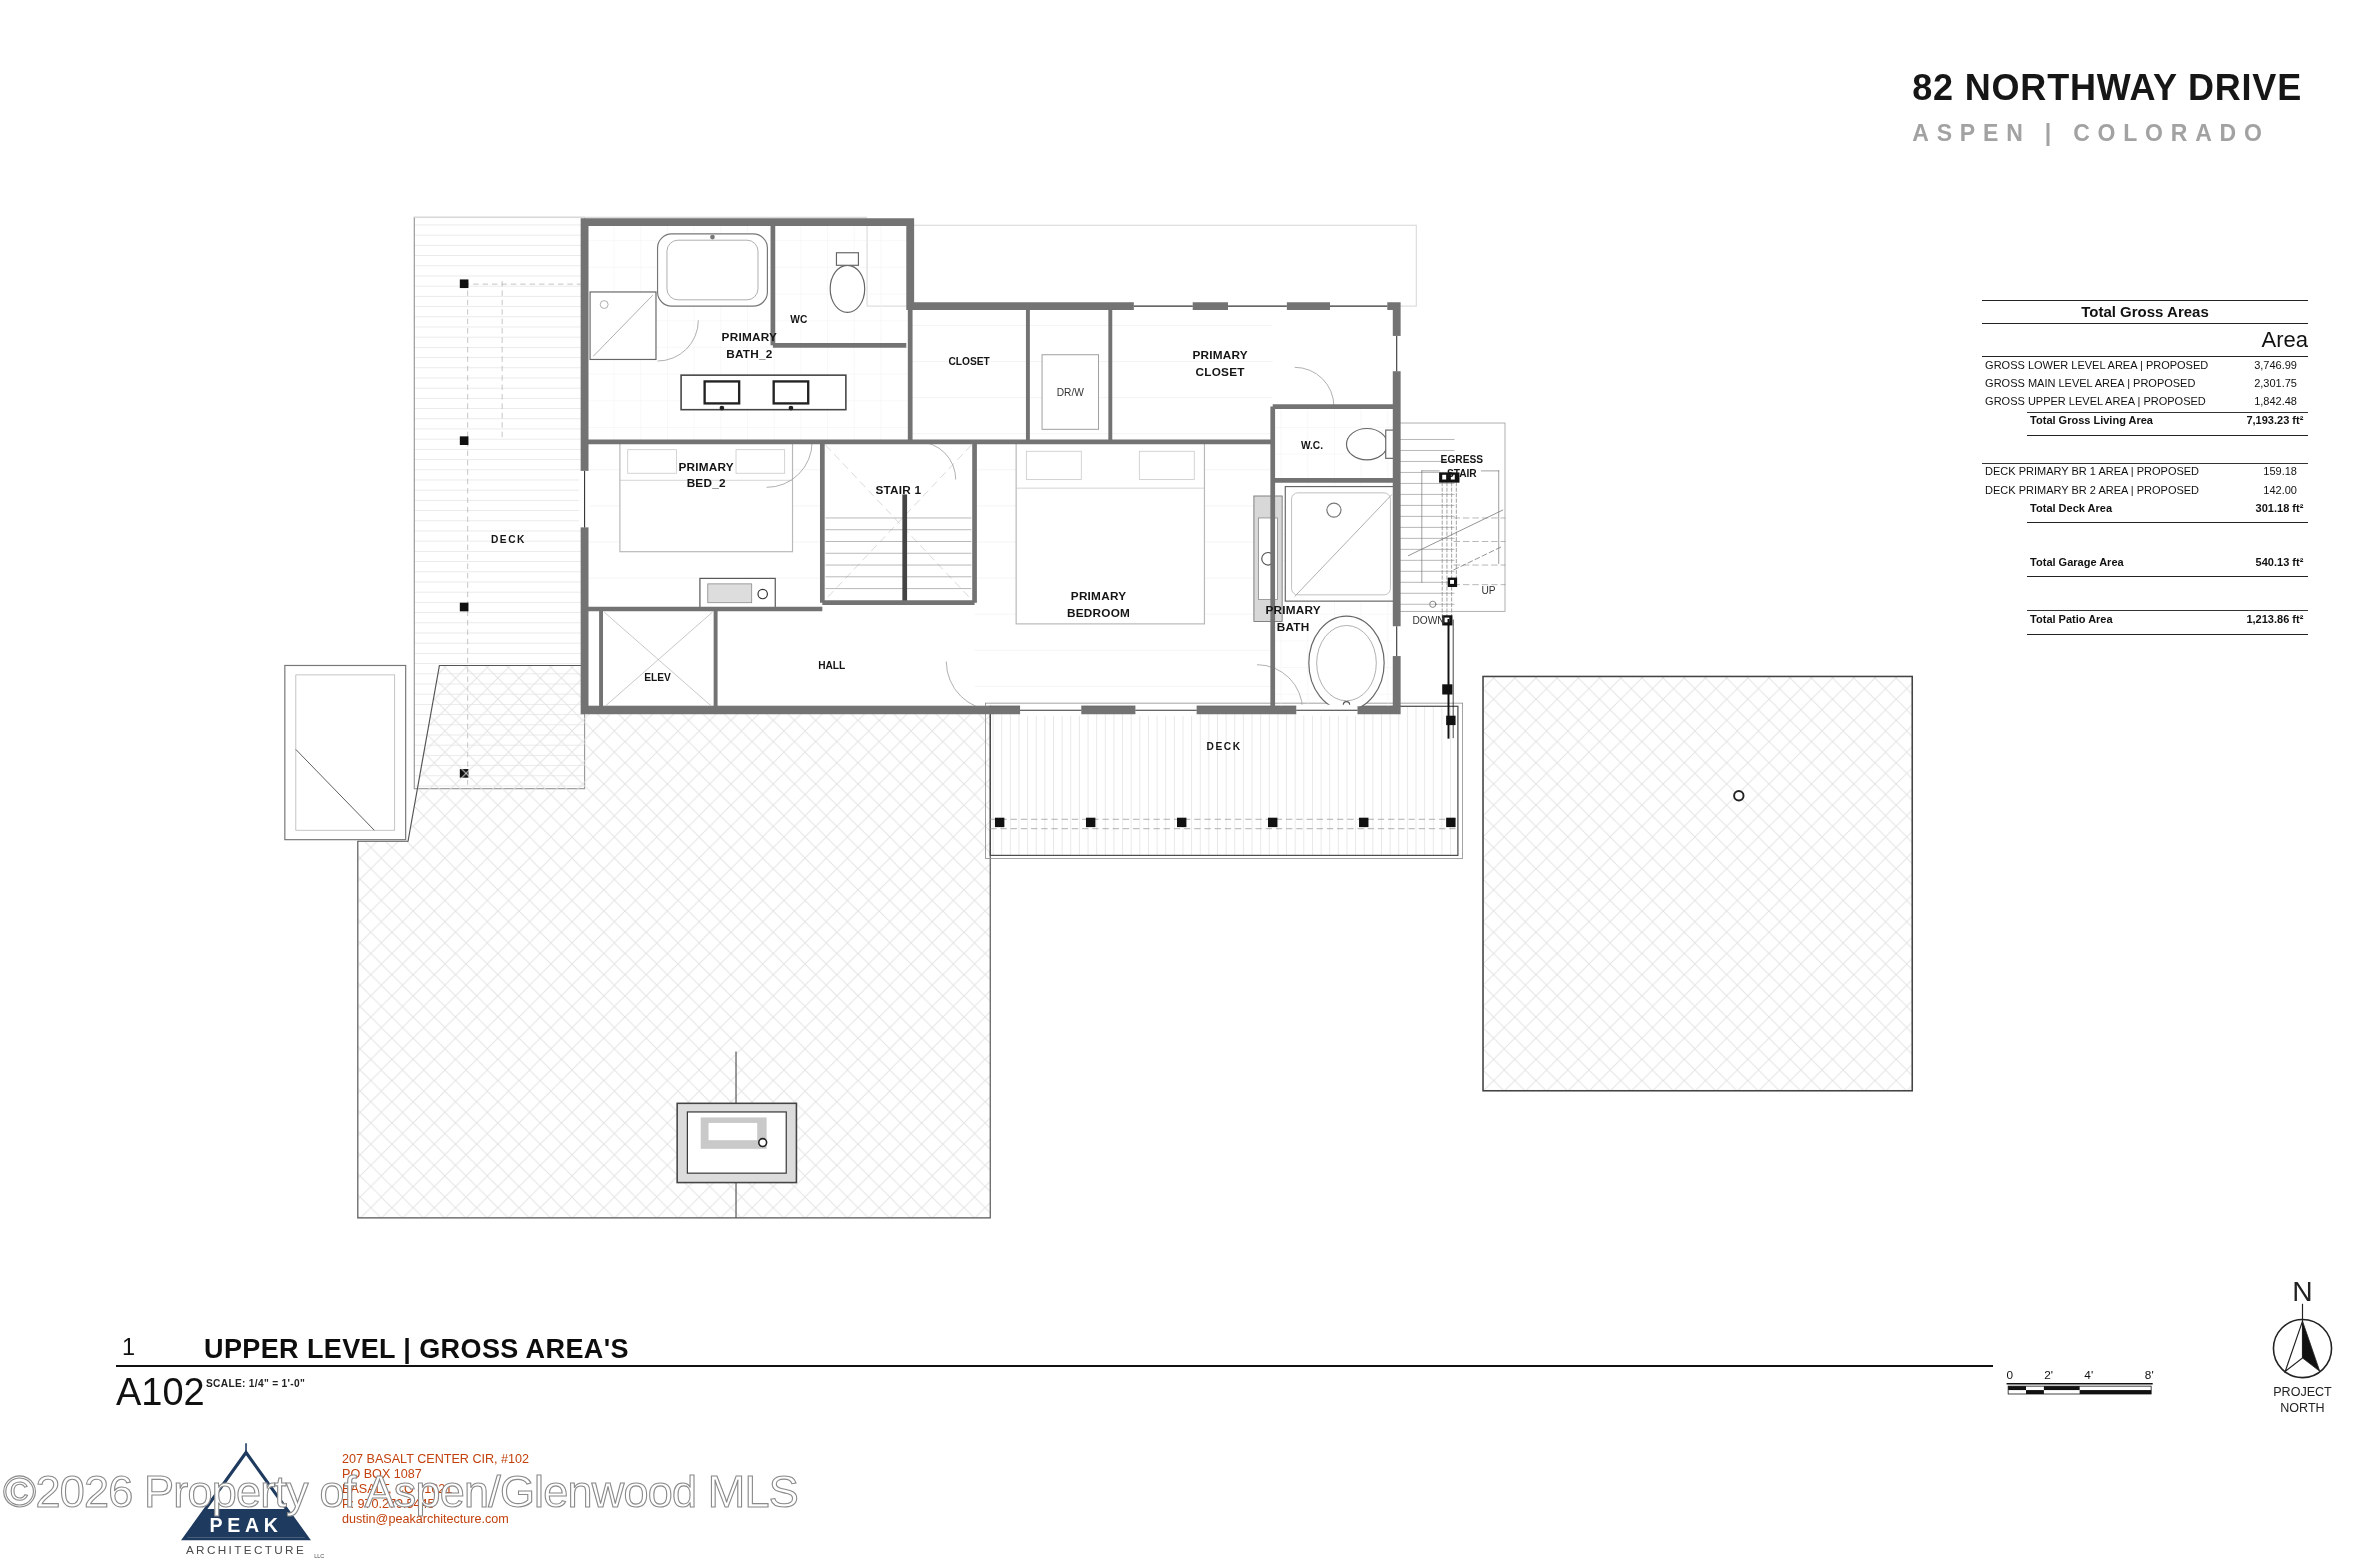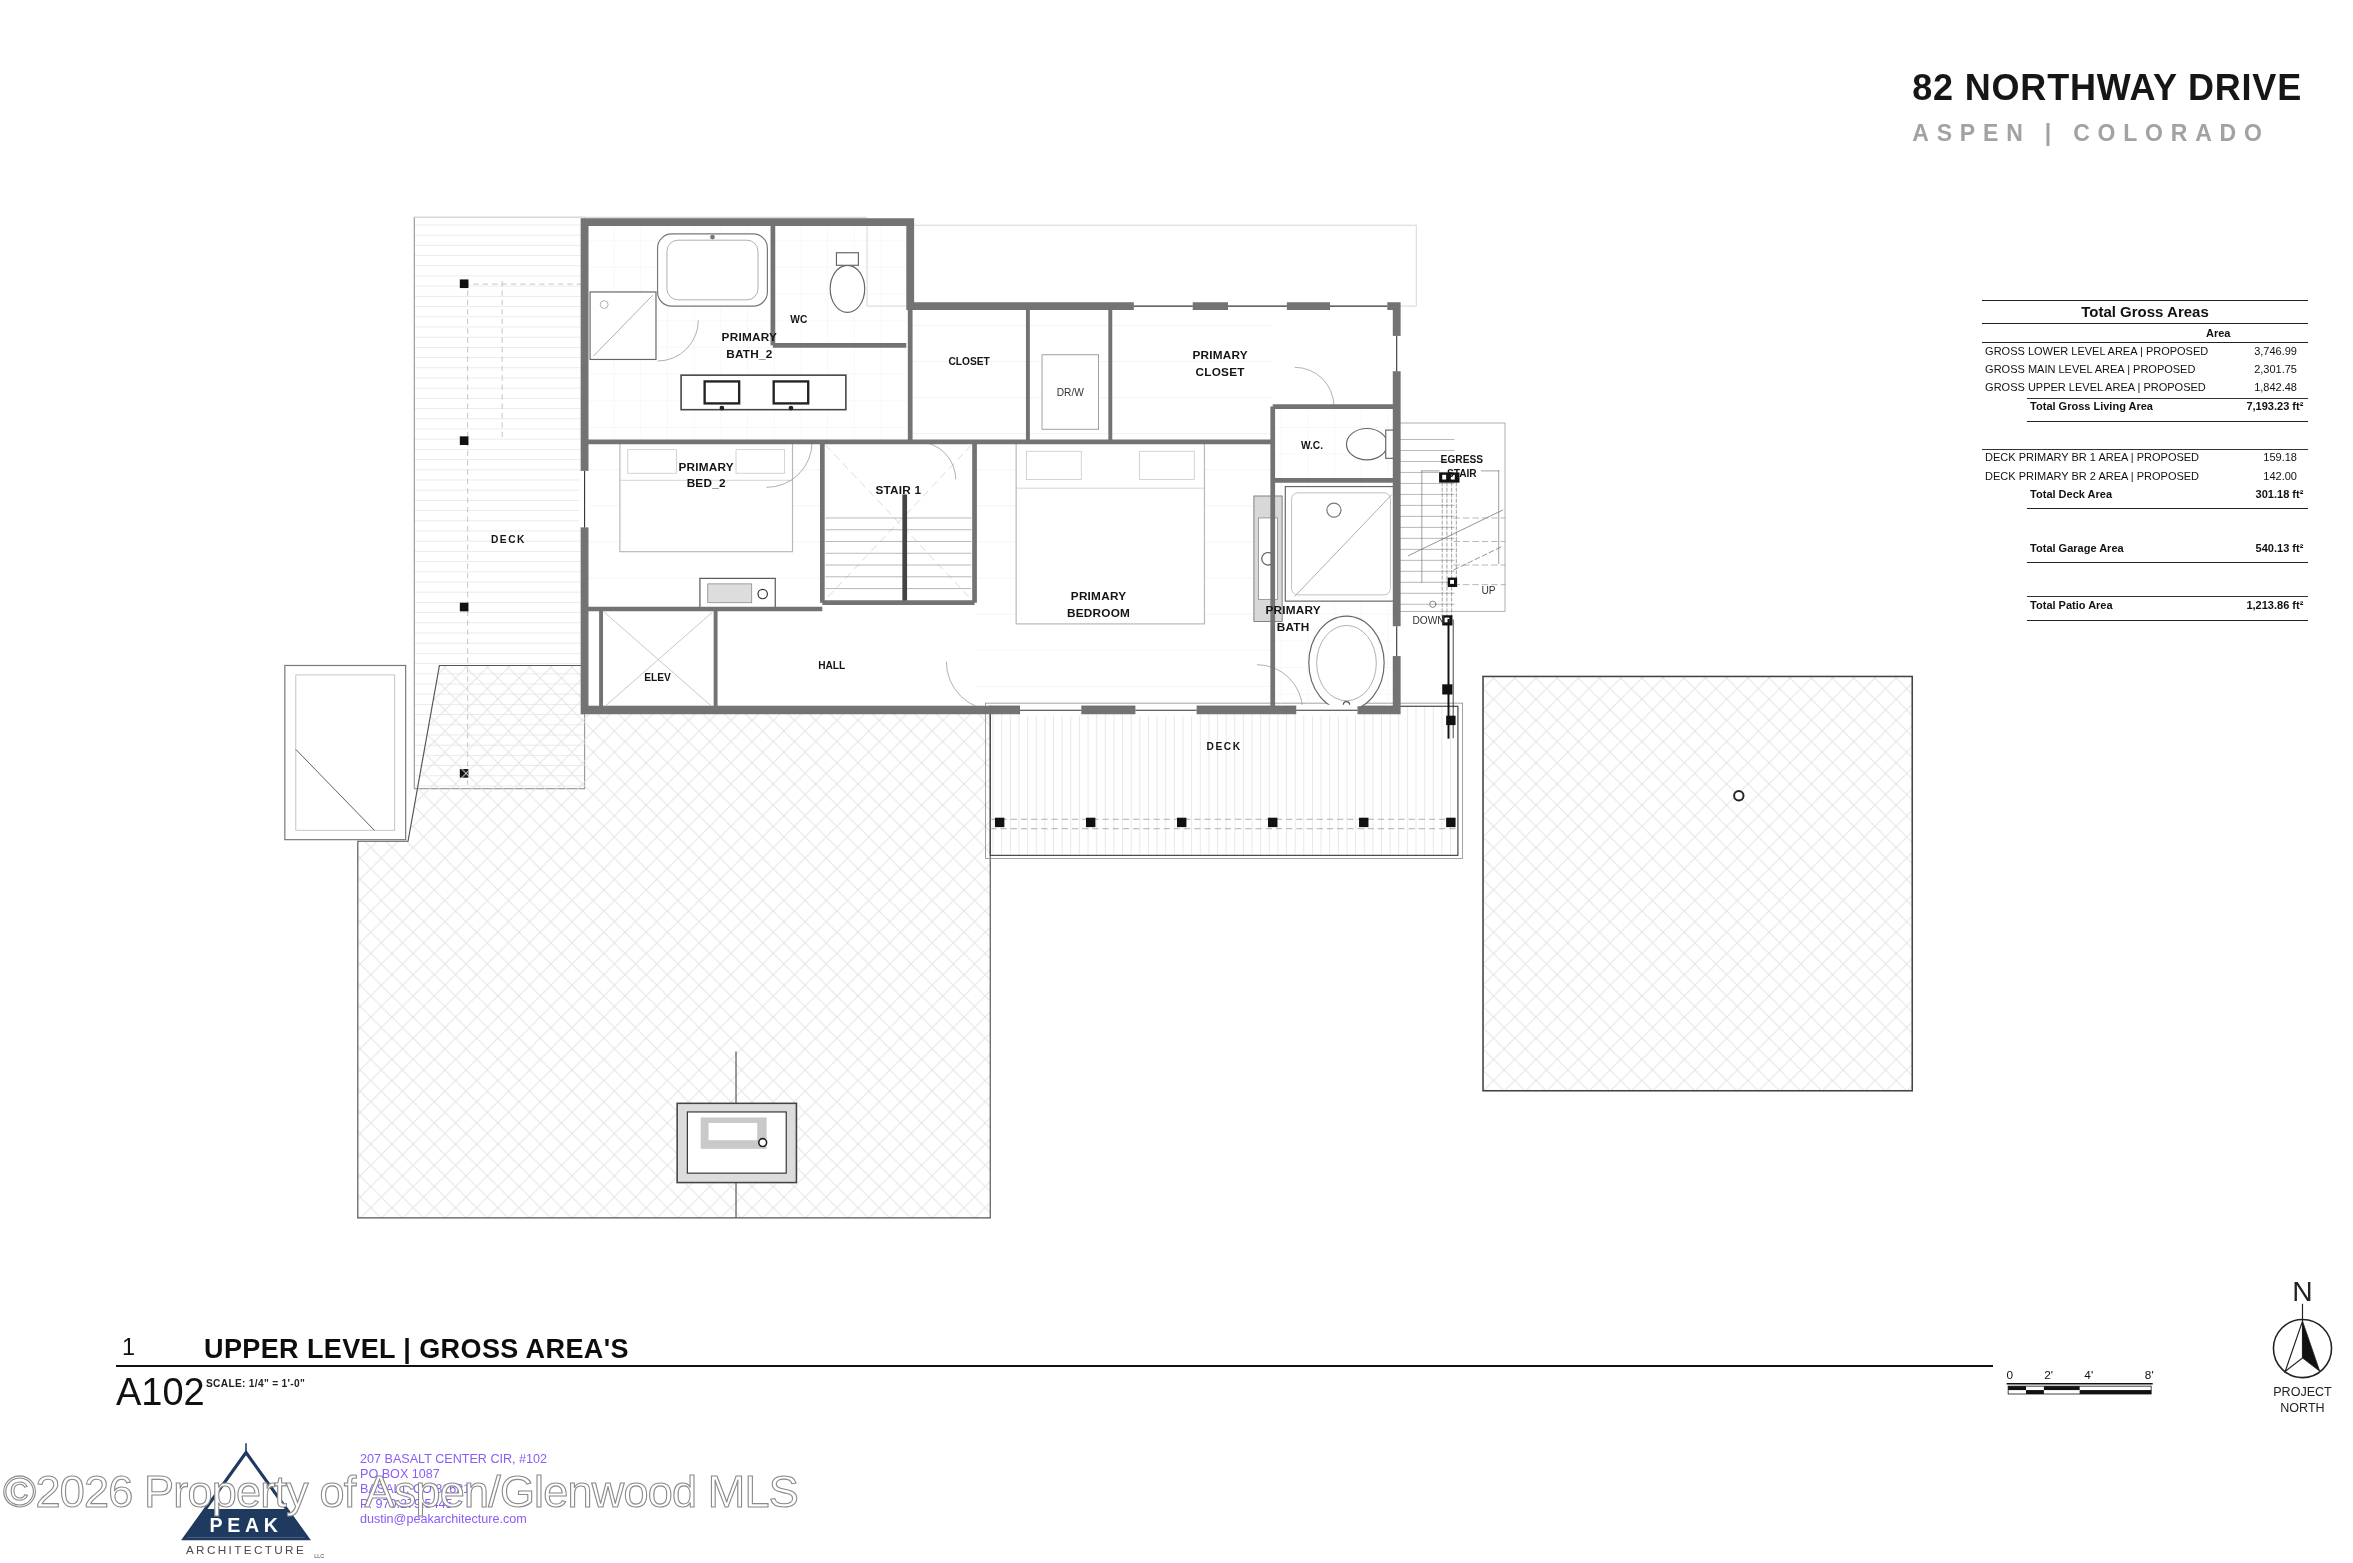--- a/index.html
+++ b/index.html
@@ -10,38 +10,38 @@
   .hdr{position:absolute;top:67px;right:52px;text-align:left;}
   .hdr .addr{font-size:36px;font-weight:bold;letter-spacing:0.8px;color:#161616;white-space:nowrap;}
   .hdr .loc{font-size:23px;font-weight:bold;letter-spacing:7.8px;color:#a2a2a2;margin-top:11px;white-space:nowrap;}
 
   
   .tbl{position:absolute;left:1982px;top:300px;width:326px;font-size:11px;color:#111;}
   .tbl .t-title{border-top:1.6px solid #222;border-bottom:1.6px solid #222;text-align:center;
                 font-size:15px;font-weight:bold;padding:2.4px 0 3.1px;}
   .tbl .t-colhdr{display:flex;border-bottom:1.6px solid #222;padding:2.4px 0 3.1px;}
   .tbl .t-colhdr .sp{flex:1;}
-  .tbl .t-colhdr .area{width:102px;text-align:left;font-size:11px;font-weight:bold;}
+  .tbl .t-colhdr .area{width:102px;text-align:right;font-size:22px;}
   .trow{display:flex;align-items:flex-start;min-height:15px;padding:1.6px 0;}
   .trow .lbl{flex:1;padding-left:3.1px;white-space:nowrap;}
   .trow .val{width:93px;text-align:right;padding-right:11px;}
   .trow.total{font-weight:bold;font-size:11px;min-height:19px;border-bottom:1.6px solid #222;margin-left:45px;}
   .trow.total .val{padding-right:4.7px;}
   .sep-top{border-top:0.8px solid #333;}
   .gap34{height:27px;} .gap40{height:31px;} .gap42{height:33px;}
 
   
   .tb-num{position:absolute;left:122px;top:1334px;font-size:23.5px;color:#111;}
   .tb-line{position:absolute;left:116px;top:1365px;width:1877px;height:1.6px;background:#111;}
   .tb-sheet{position:absolute;left:116px;top:1371px;font-size:38px;color:#111;}
   .tb-title{position:absolute;left:204px;top:1334px;font-size:27px;font-weight:bold;letter-spacing:0.4px;color:#0d0d0d;white-space:nowrap;}
   .tb-scale{position:absolute;left:206px;top:1378px;font-size:10.2px;font-weight:bold;color:#222;letter-spacing:0.3px;}
 
   
-  .firm-addr{position:absolute;left:360px;top:1452px;font-size:12.6px;line-height:15px;color:#8b5cf6;}
+  .firm-addr{position:absolute;left:342px;top:1452px;font-size:12.6px;line-height:15px;color:#c2410c;}
   .firm-addr div{white-space:nowrap;}
 
   
   .wm{position:absolute;left:3.1px;top:1466px;font-size:45px;letter-spacing:-0.8px;white-space:nowrap;
       color:#ffffff;-webkit-text-stroke:1.1px #8a8a8a;text-stroke:1.1px #8a8a8a;z-index:50;}
 
   .abs{position:absolute;}
   svg text{font-family:"Liberation Sans","DejaVu Sans",sans-serif;}
   .rl{font-size:15px;font-weight:bold;fill:#151515;letter-spacing:.3px;}
   .sl{font-size:13px;font-weight:bold;fill:#151515;}

